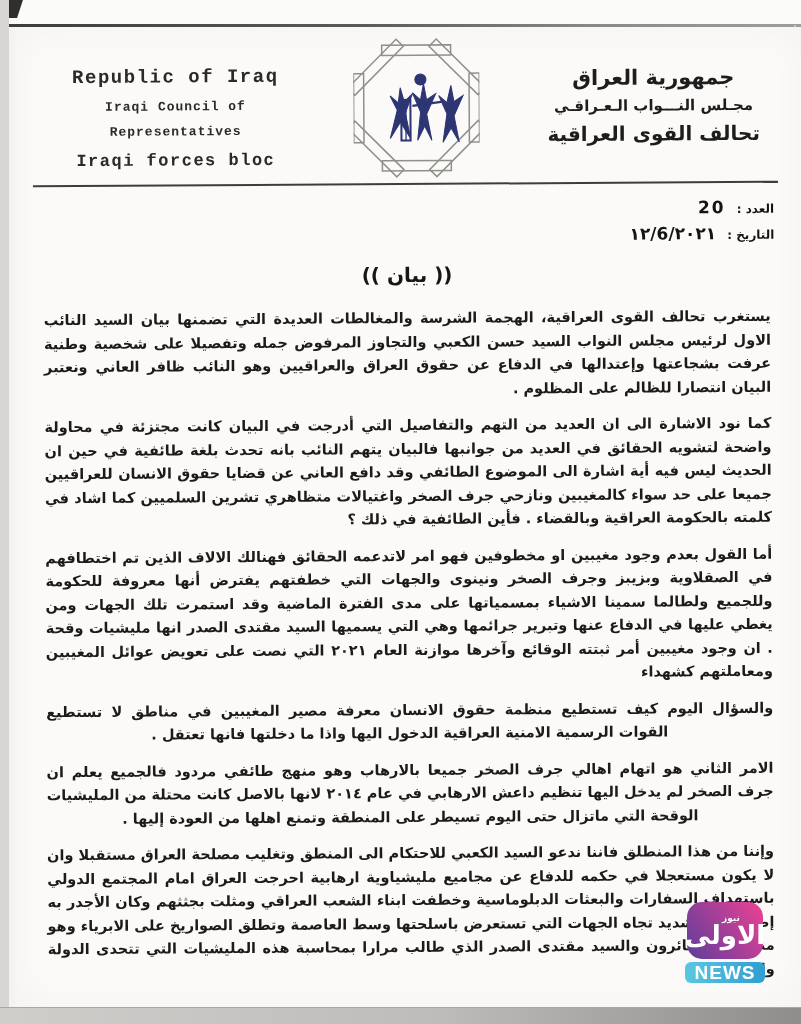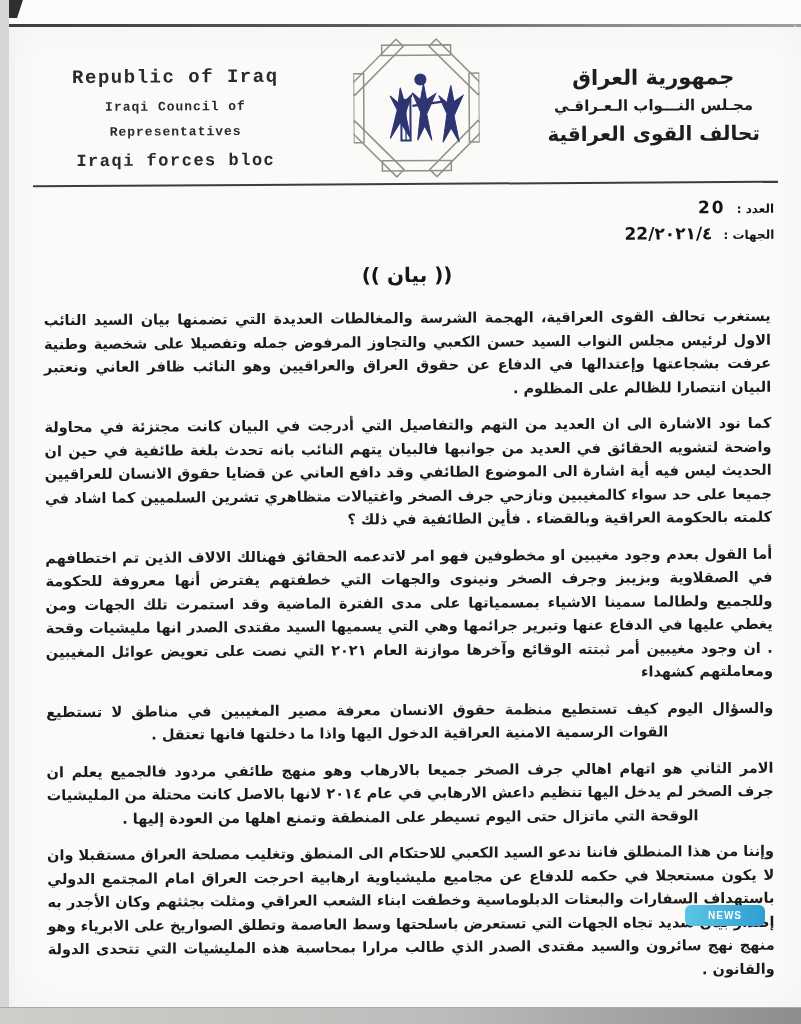--- a/index.html
+++ b/index.html
@@ -75,21 +75,21 @@
              background:linear-gradient(55deg,#5d3e9a 0%,#9c3f99 45%,#ee4193 100%);
              display:flex; flex-direction:column; align-items:center; justify-content:center;
              color:#fff; }
   .wm-small { font-size:9px; font-weight:700; line-height:9px; margin-bottom:-1px;
               align-self:center; transform:translateX(6px); }
   .wm-main  { font-size:26px; font-weight:700; line-height:26px; }
   .wm-banner{ margin-top:3px; width:80px; height:21px; border-radius:6px;
               background:linear-gradient(90deg,#5ac7e1 0%,#2f9ed2 100%);
               display:flex; align-items:center; justify-content:center;
               color:#fff; font-family:"Liberation Sans", sans-serif;
-              font-weight:700; font-size:10px; letter-spacing:1px; }
+              font-weight:700; font-size:19px; letter-spacing:1px; }
 </style>
 </head>
 <body>
 
 <div class="screen">
 
   <div class="top-band"></div>
   <div class="corner-mark"></div>
   <div class="top-line"></div>
   <div class="edge-left"></div>
@@ -139,38 +139,42 @@
       </div>
 
       <div class="divider"></div>
 
       <div class="meta">
         <div class="meta-row">
           <span class="meta-label">العدد :</span>
           <span class="meta-value">20</span>
         </div>
         <div class="meta-row">
-          <span class="meta-label">الجهات :</span>
-          <span class="meta-value">٢٠٢١/٤/22</span>
+          <span class="meta-label">التاريخ :</span>
+          <span class="meta-value">٢٠٢١/6/١٢</span>
         </div>
       </div>
 
       <div class="title">(( بيان ))</div>
 
       <div class="body-text">
         <p>يستغرب تحالف القوى العراقية، الهجمة الشرسة والمغالطات العديدة التي تضمنها بيان السيد النائب الاول لرئيس مجلس النواب السيد حسن الكعبي والتجاوز المرفوض جمله وتفصيلا على شخصية وطنية عرفت بشجاعتها وإعتدالها في الدفاع عن حقوق العراق والعراقيين وهو النائب ظافر العاني ونعتبر البيان انتصارا للظالم على المظلوم .</p>
         <p>كما نود الاشارة الى ان العديد من التهم والتفاصيل التي أدرجت في البيان كانت مجتزئة في محاولة واضحة لتشويه الحقائق في العديد من جوانبها فالبيان يتهم النائب بانه تحدث بلغة طائفية في حين ان الحديث ليس فيه أية اشارة الى الموضوع الطائفي وقد دافع العاني عن قضايا حقوق الانسان للعراقيين جميعا على حد سواء كالمغيبين ونازحي جرف الصخر واغتيالات متظاهري تشرين السلميين كما اشاد في كلمته بالحكومة العراقية وبالقضاء . فأين الطائفية في ذلك ؟</p>
         <p>أما القول بعدم وجود مغيبين او مخطوفين فهو امر لاتدعمه الحقائق فهنالك الالاف الذين تم اختطافهم في الصقلاوية وبزيبز وجرف الصخر ونينوى والجهات التي خطفتهم يفترض أنها معروفة للحكومة وللجميع ولطالما سمينا الاشياء بمسمياتها على مدى الفترة الماضية وقد استمرت تلك الجهات ومن يغطي عليها في الدفاع عنها وتبرير جرائمها وهي التي يسميها السيد مقتدى الصدر انها مليشيات وقحة . ان وجود مغيبين أمر ثبتته الوقائع وآخرها موازنة العام ٢٠٢١ التي نصت على تعويض عوائل المغيبين ومعاملتهم كشهداء</p>
         <p>والسؤال اليوم كيف تستطيع منظمة حقوق الانسان معرفة مصير المغيبين في مناطق لا تستطيع القوات الرسمية الامنية العراقية الدخول اليها واذا ما دخلتها فانها تعتقل .</p>
         <p>الامر الثاني هو اتهام اهالي جرف الصخر جميعا بالارهاب وهو منهج طائفي مردود فالجميع يعلم ان جرف الصخر لم يدخل اليها تنظيم داعش الارهابي في عام ٢٠١٤ لانها بالاصل كانت محتلة من المليشيات الوقحة التي ماتزال حتى اليوم تسيطر على المنطقة وتمنع اهلها من العودة إليها .</p>
         <p>وإننا من هذا المنطلق فاننا ندعو السيد الكعبي للاحتكام الى المنطق وتغليب مصلحة العراق مستقبلا وان لا يكون مستعجلا في حكمه للدفاع عن مجاميع مليشياوية ارهابية احرجت العراق امام المجتمع الدولي باستهداف السفارات والبعثات الدبلوماسية وخطفت ابناء الشعب العراقي ومثلت بجثثهم وكان الأجدر به إصدار بيان شديد تجاه الجهات التي تستعرض باسلحتها وسط العاصمة وتطلق الصواريخ على الابرياء وهو منهج نهج سائرون والسيد مقتدى الصدر الذي طالب مرارا بمحاسبة هذه المليشيات التي تتحدى الدولة والقانون .</p>
       </div>
 
     </div>
   </div>
 
   <div class="watermark">
+    <div class="wm-icon">
+      <span class="wm-small">نيوز</span>
+      <span class="wm-main">الاولى</span>
+    </div>
     <div class="wm-banner">NEWS</div>
   </div>
 
   <div class="bottom-strip"></div>
 
 </div>
 
 </body></html>

